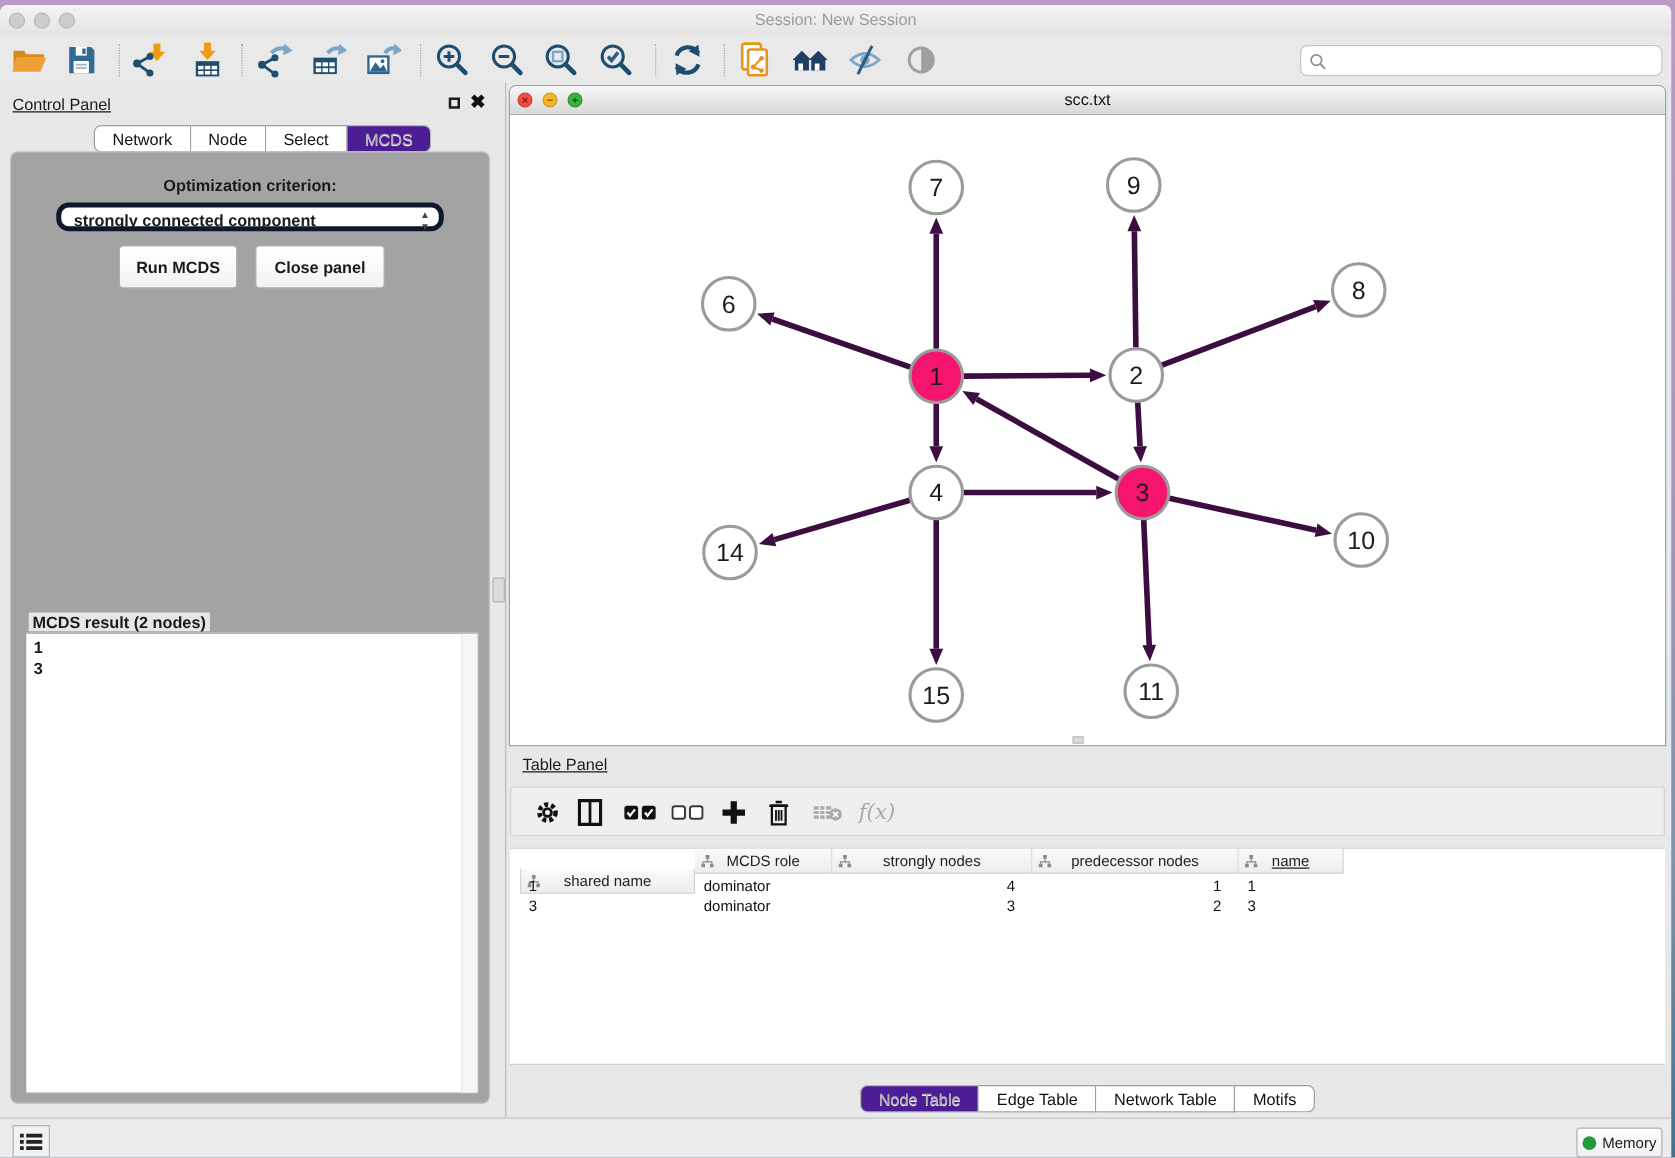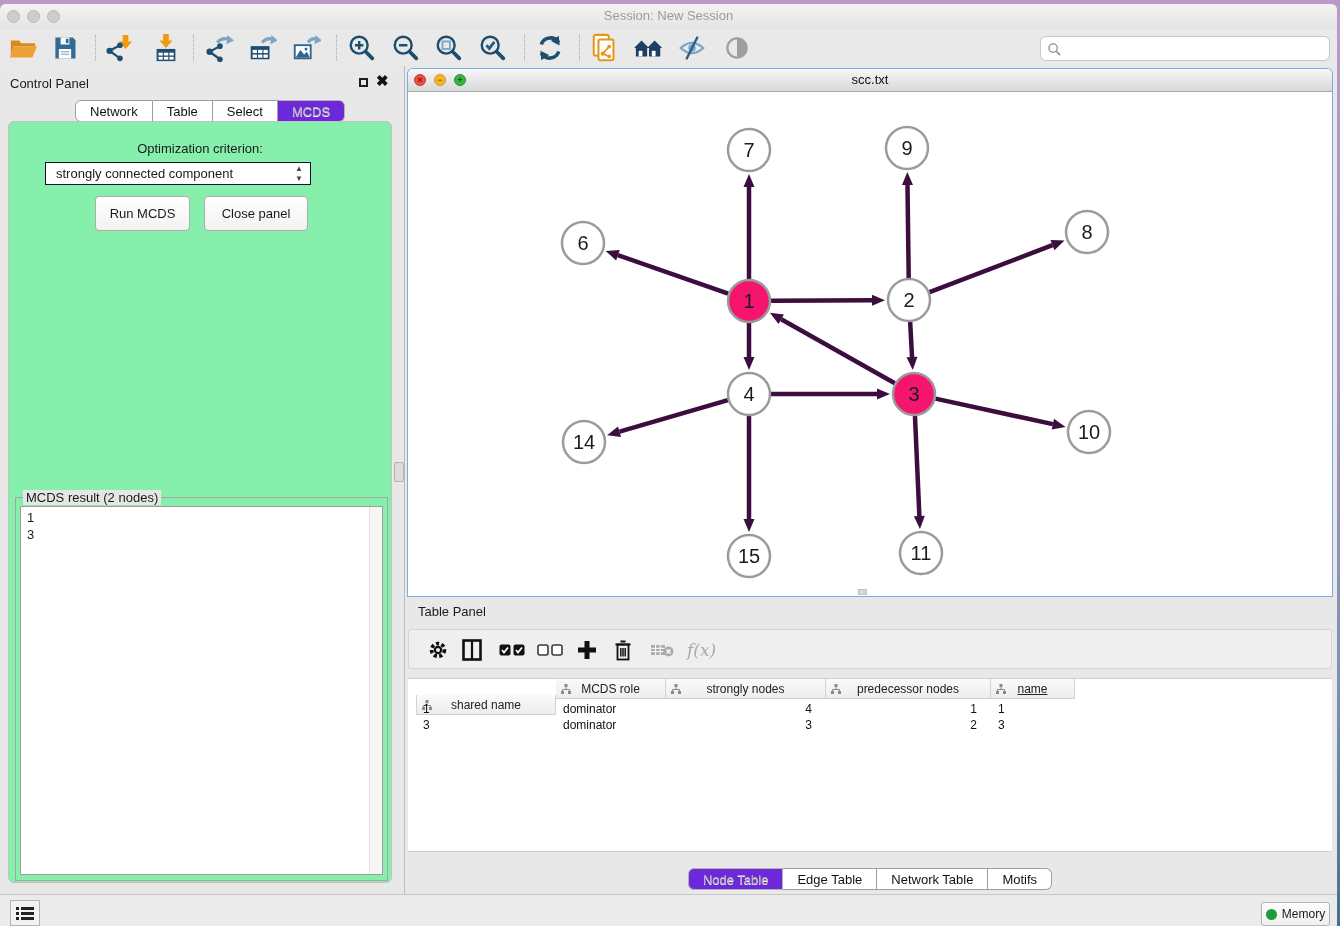--- a/index.html
+++ b/index.html
@@ -26,35 +26,35 @@
     align-items:center; justify-content:center; cursor:default; }
   .tsep { position:absolute; top:6px; height:26px; width:0;
     border-left:1px dotted #a9a9a9; }
   #quick-search { position:absolute; left:1040px; top:7px; width:290px; height:25px;
     background:#fff; border:1px solid #c6c6c6; border-radius:6px; }
   #quick-search input { position:absolute; left:26px; top:2px; width:255px; height:19px;
     border:none; outline:none; font-size:13px; background:transparent; }
   #quick-search svg { position:absolute; left:6px; top:5px; }
   
   #control-panel { position:absolute; left:0; top:62px; width:396px; height:828px; }
-  .panel-title { position:absolute; left:10px; top:10px; font-size:13px; color:#1a1a1a; }
+  .panel-title { position:absolute; left:10px; top:10px; font-size:13px; color:#1a1a1a;text-decoration:underline; }
   .float-icon { position:absolute; top:12px; width:9px; height:9px; border:2px solid #1d1d1d; }
   .close-icon { position:absolute; top:6px; font-size:15px; font-weight:bold; color:#111; }
   .tabs-row { position:absolute; display:flex; height:22px; }
   .tab { height:22px; padding:0 14px; display:flex; align-items:center; justify-content:center;
     background:#fff; border:1px solid #9f9f9f; border-left:none; font-size:13px; color:#111;
     white-space:nowrap; }
   .tab:first-child { border-left:1px solid #9f9f9f; border-radius:6px 0 0 6px; }
   .tab:last-child { border-radius:0 6px 6px 0; }
-  .tab.active { background:#6d28d9; color:#adadad; text-shadow:0 1px 0 #f4f4f4; border-color:#b3b3b3; }
+  .tab.active { background:#4c1d95; color:#adadad; text-shadow:0 1px 0 #f4f4f4; border-color:#b3b3b3; }
   #cp-body { position:absolute; left:8px; top:55px; width:384px; height:762px;
-    background:#86efac; border:1px solid #c2c2c2; border-radius:6px; }
+    background:#a3a3a3; border:1px solid #c2c2c2; border-radius:6px;font-weight:bold; }
   #opt-label { position:absolute; left:0; right:0; top:19px; text-align:center; font-size:13px; }
-  #criterion-select { position:absolute; left:36px; top:40px; width:266px; height:23px;
-    background:#fff; border:1px solid #0f172a; border-radius:0; }
+  #criterion-select { position:absolute; left:36px; top:40px; width:310px; height:23px;
+    background:#fff; border:4px solid #0f172a; border-radius:10px; }
   #criterion-select .val { position:absolute; left:10px; top:3px; font-size:13px; }
   #criterion-select .steppers { position:absolute; right:7px; top:1px; font-size:8px;
     line-height:10px; color:#444; text-align:center; }
   .cp-btn { position:absolute; top:74px; height:35px; background:linear-gradient(#ffffff,#f2f2f2);
     border:1px solid #adadad; border-radius:4px; font-size:13px; display:flex;
     align-items:center; justify-content:center; }
   #mcds-groupbox { position:absolute; left:6px; top:375px; width:373px; height:384px;
     border:1px solid #a5a5a5; }
   #mcds-legend { position:absolute; left:7px; top:-8px; background:#e6e6e6; padding:0 3px;
     font-size:13px; }
@@ -277,21 +277,21 @@
       <input placeholder="" style="">
     </div>
   </div>
 
   <div id="control-panel">
     <div class="panel-title">Control Panel</div>
     <div class="float-icon" style="left:359px"></div>
     <div class="close-icon" style="left:376px">✖</div>
     <div class="tabs-row" style="left:75px; top:34px" id="cp-tabs">
         <div class="tab">Network</div>
-        <div class="tab">Table</div>
+        <div class="tab">Node</div>
         <div class="tab">Select</div>
         <div class="tab active">MCDS</div>
       </div>
     <div id="cp-body">
       <div id="opt-label">Optimization criterion:</div>
       <div id="criterion-select">
         <span class="val">strongly connected component</span>
         <span class="steppers">▲<br>▼</span>
       </div>
       <div class="cp-btn" style="left:86px; width:95px">Run MCDS</div>

